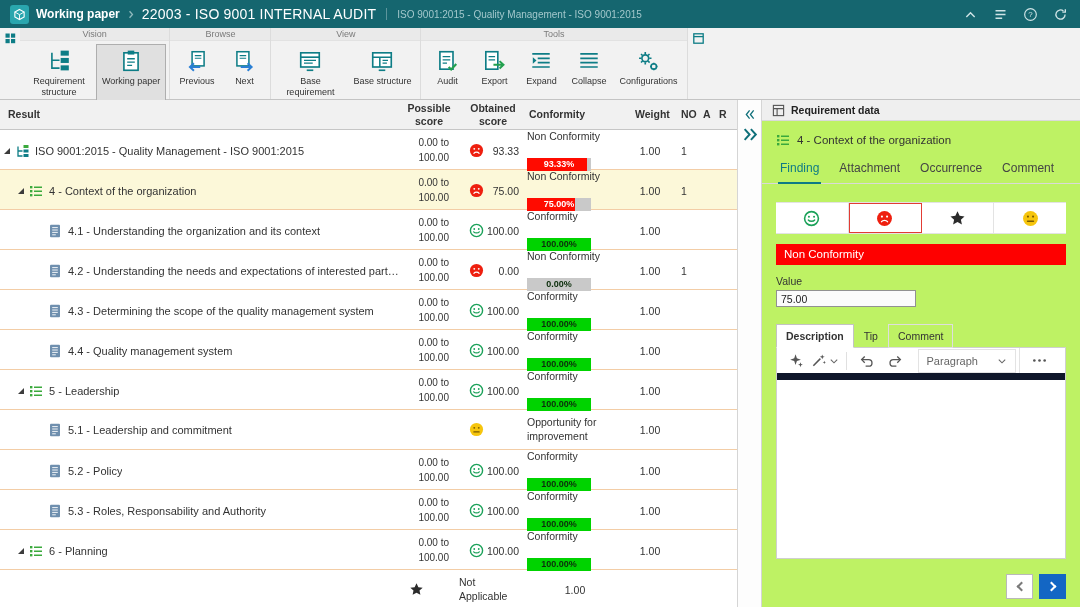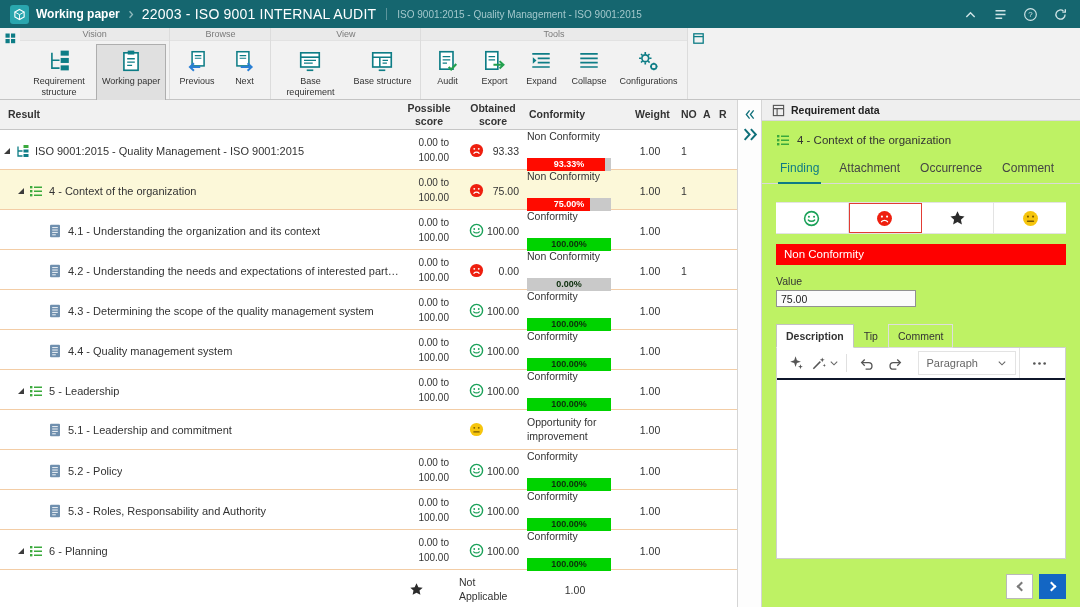--- a/index.html
+++ b/index.html
@@ -38,21 +38,21 @@
 .th{font-size:10.5px;font-weight:700;color:#333;line-height:1.15;padding:0 2px;cursor:pointer}
 .trow{height:40px;border-bottom:1px solid #f3cda6;cursor:pointer;background:#fff}
 .trow.hl{background:#fcf8d9}
 .c-result{display:flex;align-items:center;overflow:hidden}
 .tri{width:0;height:0;border-bottom:6px solid #3c3c3c;border-left:6px solid transparent;margin-right:5px;flex:none;cursor:pointer}
 .row-label{font-size:11px;color:#333;white-space:nowrap;overflow:hidden;text-overflow:ellipsis;margin-left:6px}
 .c-possible{font-size:10px;color:#333;text-align:right;padding-right:10px;line-height:1.45}
 .c-obtained{display:flex;align-items:center;padding:0 8px 0 10px}
 .c-obtained .num{margin-left:auto;font-size:10.5px;color:#333}
 .c-conf{font-size:10.5px;line-height:1.25;padding-right:4px;color:#333}
-.badge{position:relative;width:84px;height:13px;background:#c9c9c9;margin-top:15px;overflow:hidden}
+.badge{position:relative;width:64px;height:13px;background:#c9c9c9;margin-top:15px;overflow:hidden}
 .badge i{position:absolute;left:0;top:0;bottom:0;display:block}
 .badge b{position:absolute;left:0;right:0;top:0;bottom:0;font-size:9px;font-weight:700;text-align:center;line-height:13px;font-style:normal}
 .c-weight{font-size:10.5px;text-align:center;padding-right:10px}
 .c-no{font-size:10.5px;text-align:left;padding-left:4px}
 
 
 .splitter{width:24px;background:#fdfdfd;border-right:1px solid #d5d5d5;display:flex;flex-direction:column;align-items:center;padding-top:8px;gap:5px}
 .splitter .icon{cursor:pointer}
 
 
@@ -69,21 +69,21 @@
 .face-cell:last-child{border-right:none}
 .face-cell.selected{outline:1px solid #e23c34;outline-offset:-1px}
 .status-banner{margin-top:10px;background:#fe0000;color:#fff;font-size:11.5px;height:21px;line-height:21px;padding-left:8px}
 .value-label{margin-top:10px;font-size:10.5px;color:#333}
 .value-input{display:block;margin-top:3px;width:140px;height:17px;border:1px solid #919191;background:#fbfbfb;font-size:10.5px;padding:0 4px;color:#222;font-family:inherit}
 .etabs{display:flex;align-items:flex-end;margin-top:16px}
 .etab{font-size:10.5px;color:#333;padding:5px 9px;border:1px solid transparent;cursor:pointer;position:relative;top:1px;background:transparent}
 .etab.active{background:#fff;border-color:#c3c3c3;border-bottom-color:#fff;z-index:2;font-weight:700}
 .etab.boxed{border-color:#dedede}
 .editor{border:1px solid #cfcfcf;background:#fff}
-.editor-toolbar{display:flex;align-items:center;height:32px;border-bottom:2px solid #0f172a;background:#fff;padding:0 6px 0 6px;gap:3px}
+.editor-toolbar{display:flex;align-items:center;height:32px;border-bottom:7px solid #0f172a;background:#fff;padding:0 6px 0 6px;gap:3px}
 .tb-btn{min-width:26px;height:24px;display:flex;align-items:center;justify-content:center;cursor:pointer;color:#555;border-radius:2px;gap:3px;padding:0 2px}
 .tb-sep{width:1px;height:18px;background:#e0e0e0;margin:0 4px;flex:none}
 .tb-select{display:flex;align-items:center;justify-content:space-between;width:118px;height:24px;font-size:11px;color:#666;padding:0 8px;cursor:pointer;border:1px solid #e3e3e3;margin-left:6px}
 .tb-more{margin-left:auto;border-left:1px solid #e3e3e3;height:100%;display:flex;align-items:center;padding:0 12px;cursor:pointer}
 .editor-body{height:178px;background:#fff;cursor:text}
 .panel-nav{position:absolute;right:14px;bottom:8px;display:flex;gap:6px}
 .nav-btn{width:27px;height:25px;border:1px solid #b9b9b9;background:#fff;display:flex;align-items:center;justify-content:center;cursor:pointer}
 .nav-btn.primary{background:#1366c4;border-color:#1366c4}
 .chev{width:7px;height:7px;border-right:2px solid #7a7a7a;border-bottom:2px solid #7a7a7a;flex:none}
 .chev.left{transform:rotate(135deg);margin-left:3px}

